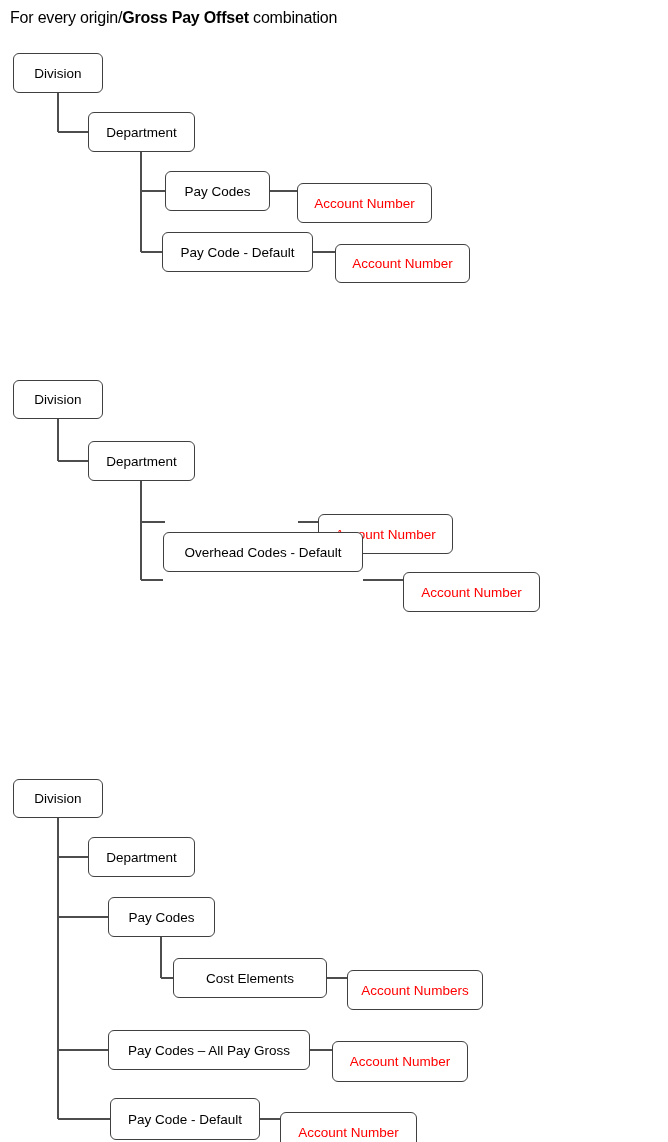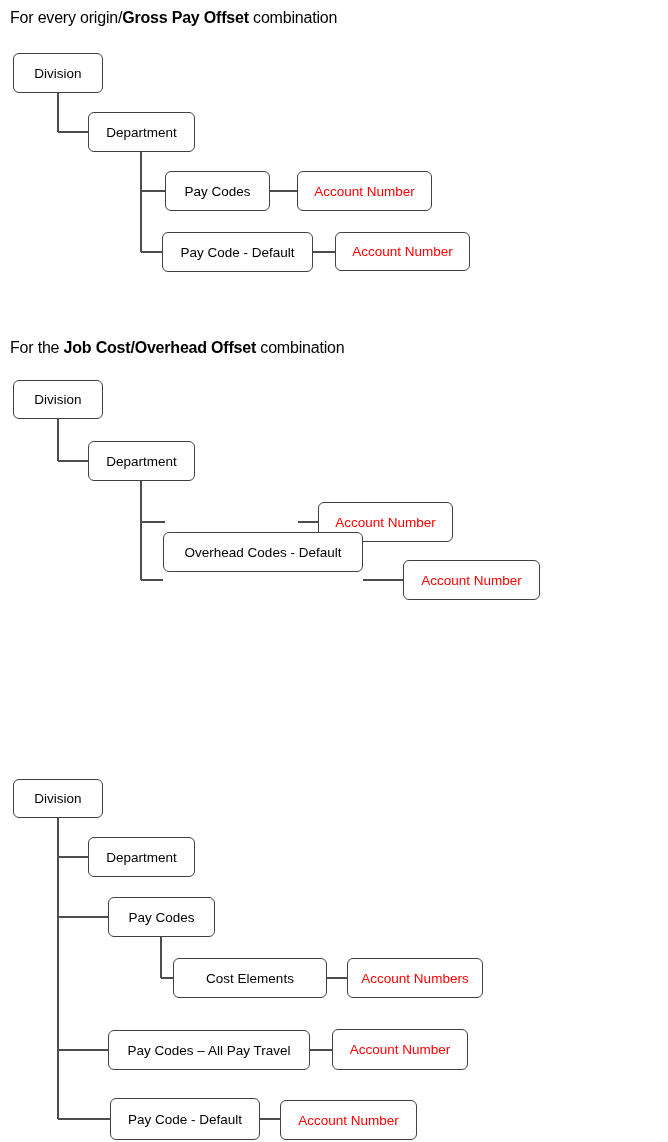--- a/index.html
+++ b/index.html
@@ -20,21 +20,21 @@
     white-space:nowrap;letter-spacing:-0.2px;
   }
   .heading b{font-weight:700;}
   .box{
     position:absolute;box-sizing:border-box;background:#ffffff;
     border:1.5px solid var(--box-border);border-radius:6px;
     display:flex;align-items:center;justify-content:center;
     font-size:13.5px;color:var(--text-black);white-space:nowrap;
     padding:0 4px;
   }
-  .box.red{color:var(--text-red);}
+  .box.red{color:var(--text-red);margin-top:12px;}
   .vline{position:absolute;width:1.7px;background:var(--connector);}
   .hline{position:absolute;height:1.7px;background:var(--connector);}
 </style>
 </head>
 <body>
 
 <div id="canvas">
 
   <div class="heading" style="left:10px;top:9px;"><span>For every origin/</span><b>Gross Pay Offset</b><span> combination</span></div>
 
@@ -46,21 +46,20 @@
   <div class="box red" style="left:335px;top:232px;width:135px;height:39px;">Account Number</div>
 
   <div class="vline" style="left:57.3px;top:93px;height:39px;"></div>
   <div class="hline" style="left:58px;top:131.3px;width:30px;"></div>
   <div class="vline" style="left:140.3px;top:152px;height:100px;"></div>
   <div class="hline" style="left:141px;top:190.3px;width:24px;"></div>
   <div class="hline" style="left:141px;top:251.3px;width:21px;"></div>
   <div class="hline" style="left:270px;top:190.3px;width:27px;"></div>
   <div class="hline" style="left:313px;top:251.3px;width:22px;"></div>
 
-  <div class="heading" style="left:10px;top:339px;"><span>For the </span><b>Job Cost/Overhead Offset</b><span> combination</span></div>
 
   <div class="box" style="left:13px;top:380px;width:90px;height:39px;">Division</div>
   <div class="box" style="left:88px;top:441px;width:107px;height:40px;">Department</div>
   <div class="box red" style="left:318px;top:502px;width:135px;height:40px;">Account Number</div>
   <div class="box" style="left:163px;top:532px;width:200px;height:40px;">Overhead Codes - Default</div>
   <div class="box red" style="left:403px;top:560px;width:137px;height:40px;">Account Number</div>
 
   <div class="vline" style="left:57.3px;top:419px;height:42px;"></div>
   <div class="hline" style="left:58px;top:460.3px;width:30px;"></div>
   <div class="vline" style="left:140.3px;top:481px;height:99px;"></div>
@@ -68,21 +67,21 @@
   <div class="hline" style="left:141px;top:579.3px;width:22px;"></div>
   <div class="hline" style="left:298px;top:521.3px;width:20px;"></div>
   <div class="hline" style="left:363px;top:579.3px;width:40px;"></div>
 
 
   <div class="box" style="left:13px;top:779px;width:90px;height:39px;">Division</div>
   <div class="box" style="left:88px;top:837px;width:107px;height:40px;">Department</div>
   <div class="box" style="left:108px;top:897px;width:107px;height:40px;">Pay Codes</div>
   <div class="box" style="left:173px;top:958px;width:154px;height:40px;">Cost Elements</div>
   <div class="box red" style="left:347px;top:958px;width:136px;height:40px;">Account Numbers</div>
-  <div class="box" style="left:108px;top:1030px;width:202px;height:40px;">Pay Codes – All Pay Travel</div>
+  <div class="box" style="left:108px;top:1030px;width:202px;height:40px;">Pay Codes – All Pay Gross</div>
   <div class="box red" style="left:332px;top:1029px;width:136px;height:41px;">Account Number</div>
   <div class="box" style="left:110px;top:1098px;width:150px;height:42px;">Pay Code - Default</div>
   <div class="box red" style="left:280px;top:1100px;width:137px;height:40px;">Account Number</div>
 
   <div class="vline" style="left:57.3px;top:818px;height:301px;"></div>
   <div class="hline" style="left:58px;top:856.3px;width:30px;"></div>
   <div class="hline" style="left:58px;top:916.3px;width:50px;"></div>
   <div class="hline" style="left:58px;top:1049.3px;width:50px;"></div>
   <div class="hline" style="left:58px;top:1118.3px;width:52px;"></div>
   <div class="vline" style="left:160.3px;top:937px;height:41px;"></div>

